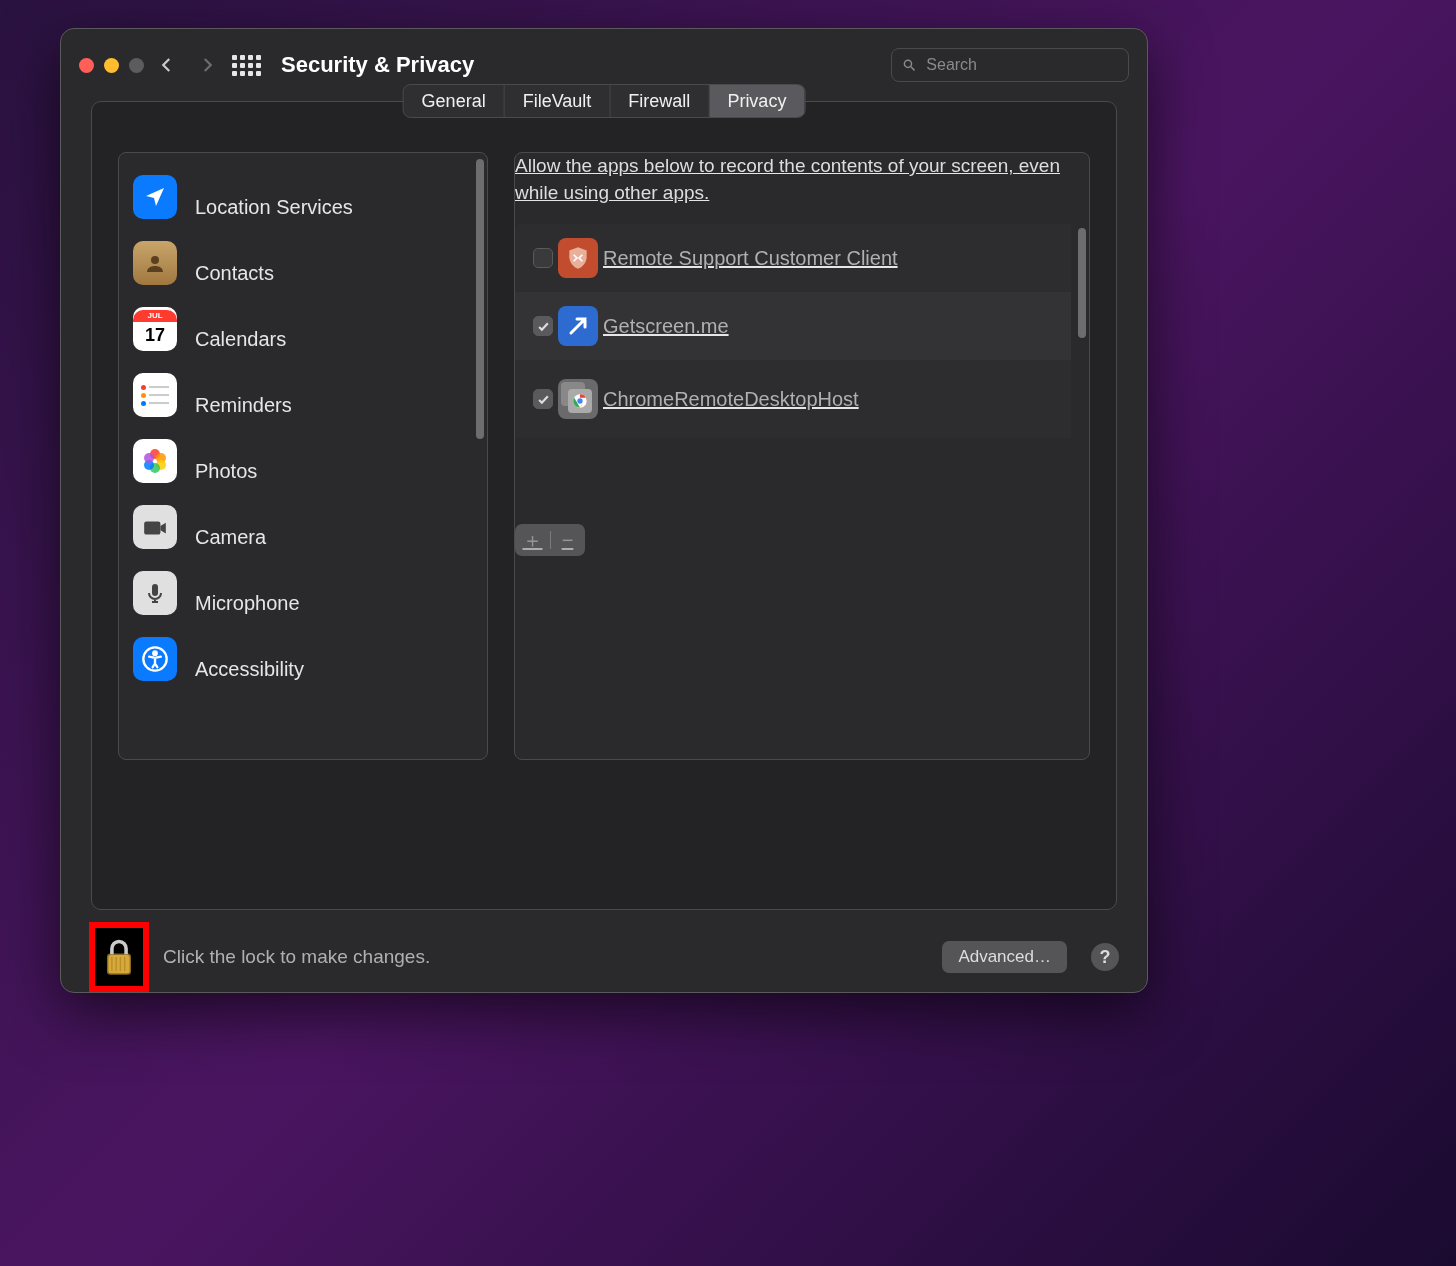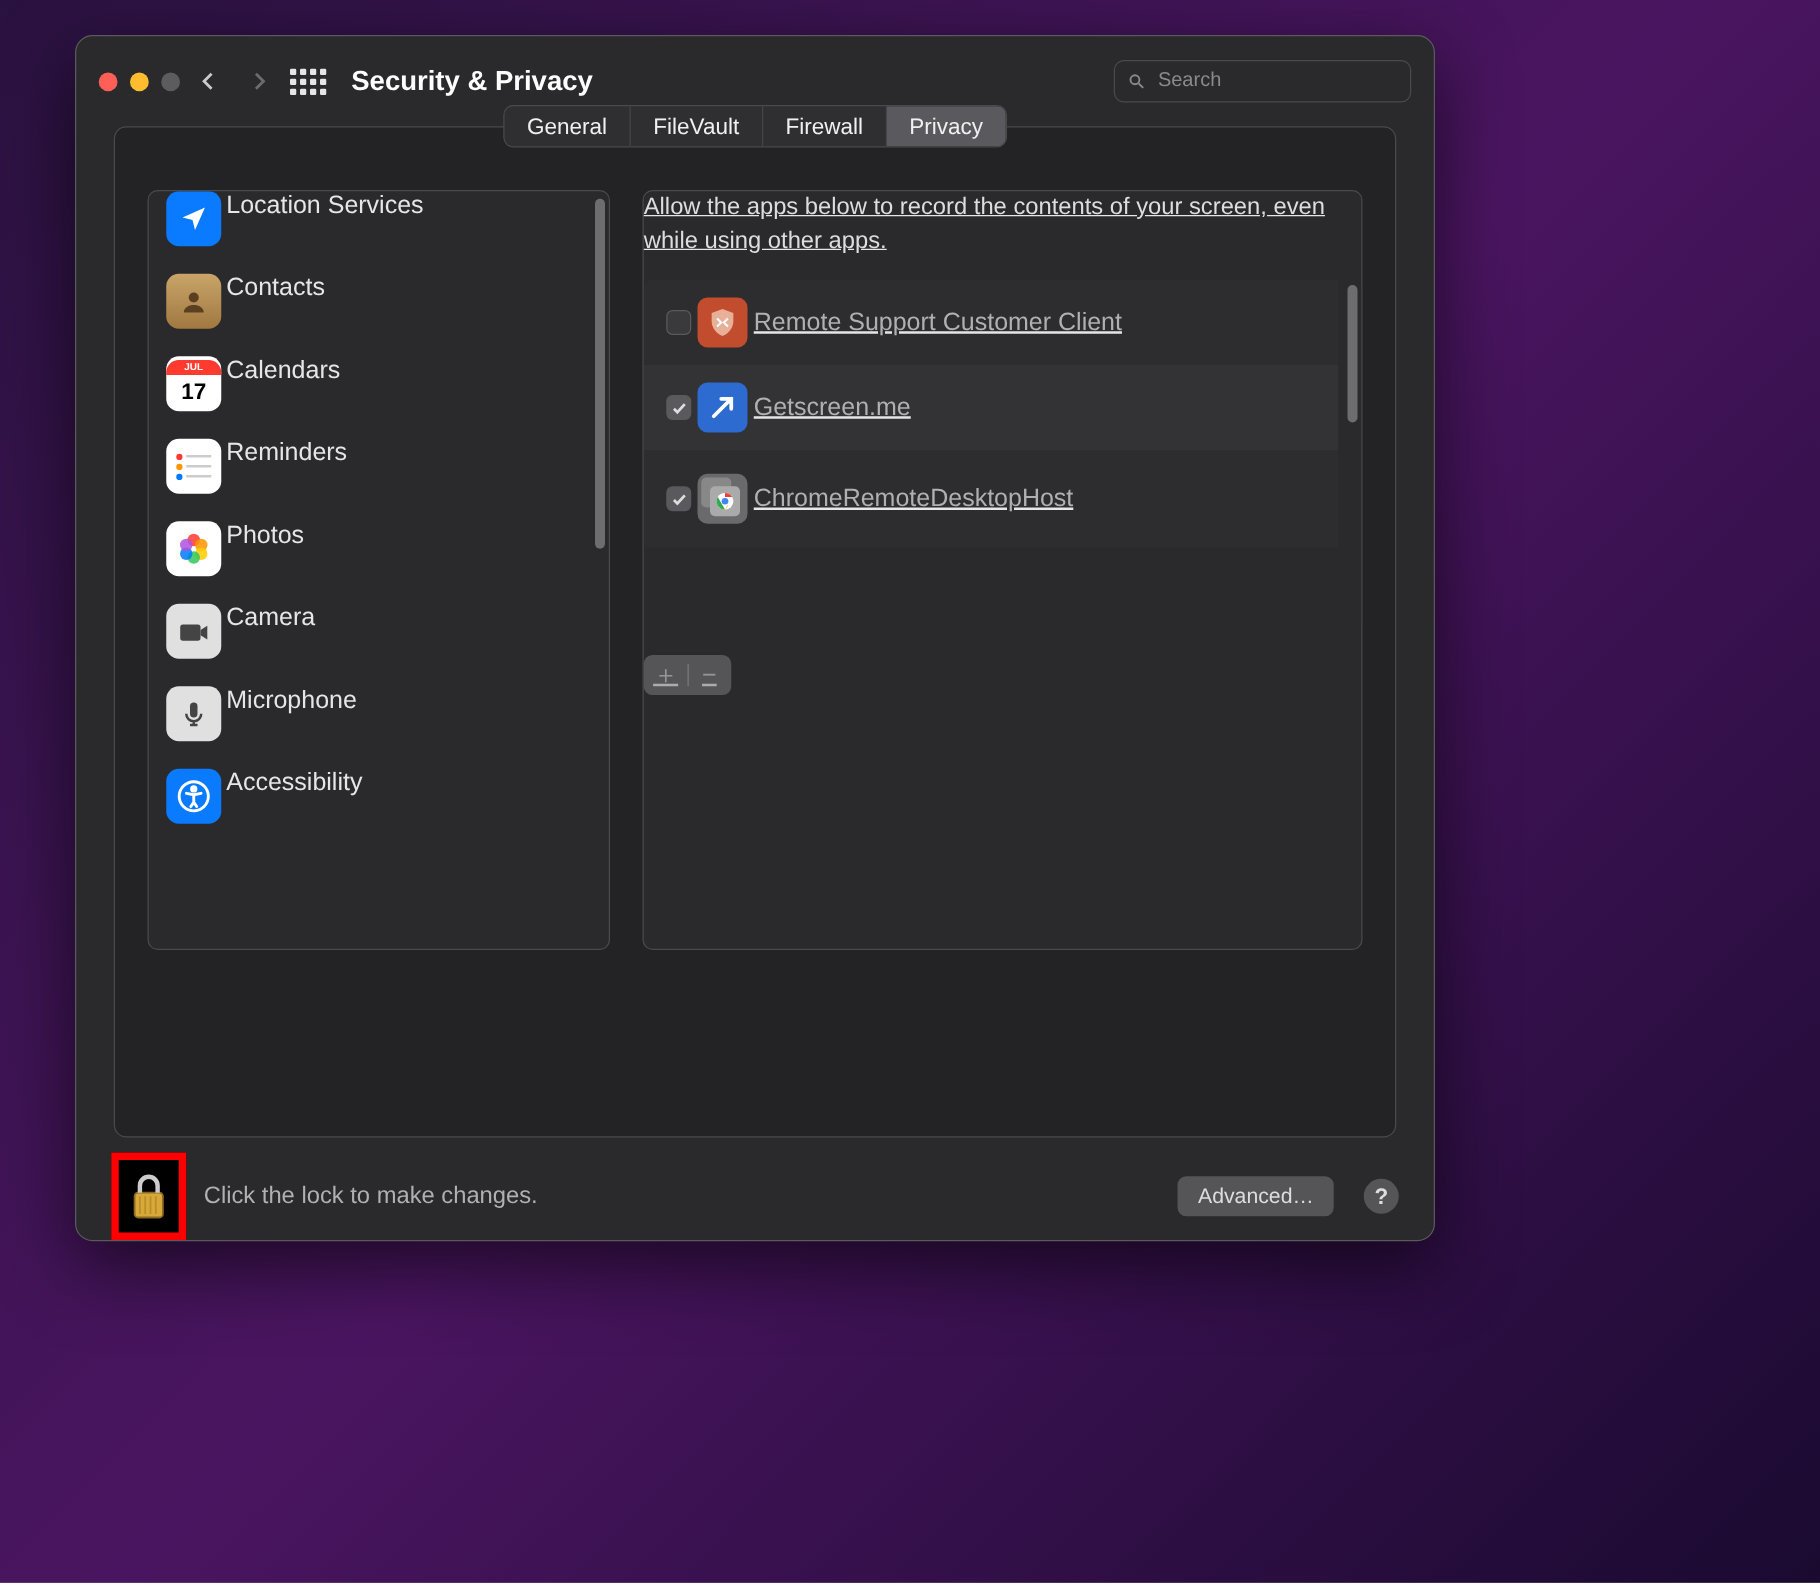--- a/index.html
+++ b/index.html
@@ -58,21 +58,21 @@
   .tab{padding:0 18px;display:flex;align-items:center;font-size:18px;color:#f0f0f0;cursor:pointer;border-right:1px solid #45454a;}
   .tab:last-child{border-right:none;}
   .tab.active{background:var(--tab-active);}
   .panes{display:flex;gap:26px;padding:50px 26px 30px 26px;flex:1;}
   .sidebar{
     width:370px;height:608px;border:1px solid var(--panel-border);border-radius:8px;background:#2a2a2d;
     position:relative;overflow:hidden;
   }
   .sidebar-inner{position:absolute;inset:0;overflow:hidden;}
   .side-item{
-    height:66px;display:flex;align-items:flex-start;gap:4px;padding:0 14px;cursor:pointer;
+    height:66px;display:flex;align-items:flex-end;gap:18px;padding:0 14px;cursor:pointer;
     font-size:20px;color:var(--text);
   }
   .icon-box{width:44px;height:44px;border-radius:10px;display:flex;align-items:center;justify-content:center;flex-shrink:0;}
   .sidebar-scroll{position:absolute;right:3px;top:6px;width:8px;height:280px;background:var(--scroll);border-radius:4px;}
   .detail{
     flex:1;height:608px;border:1px solid var(--panel-border);border-radius:8px;background:#2a2a2d;
     display:flex;flex-direction:column;
   }
   .desc{font-size:19px;color:#ddd;line-height:1.4;margin-bottom:18px;}
   .applist{

